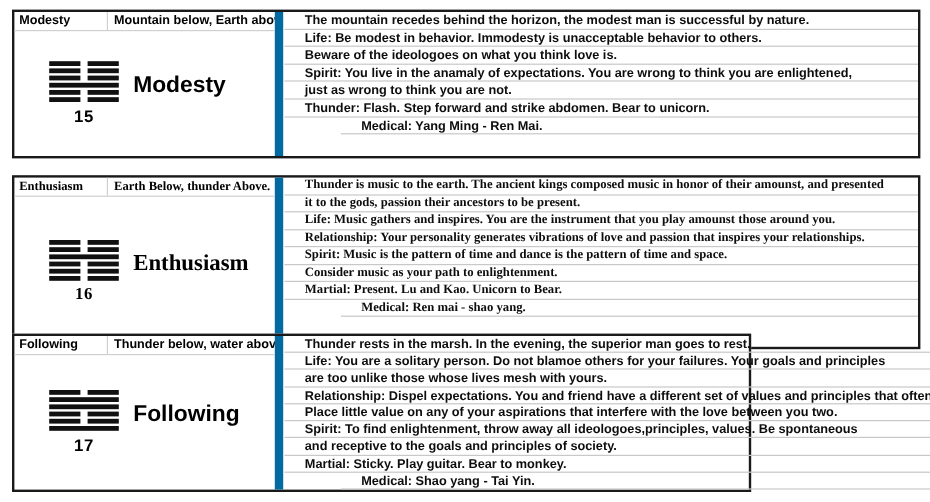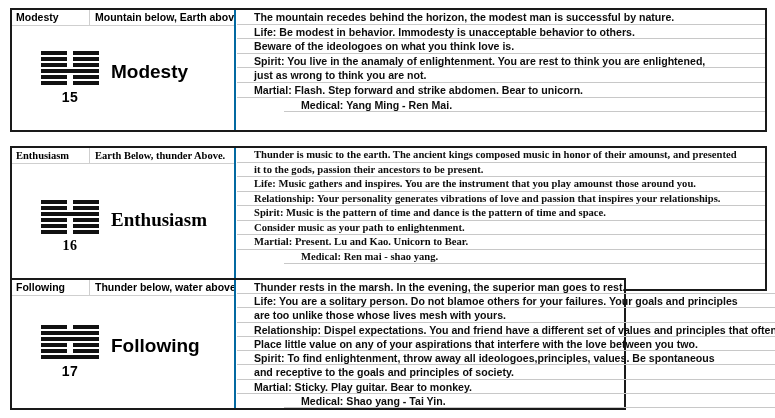--- a/index.html
+++ b/index.html
@@ -34,21 +34,21 @@
   #panel-modesty   { left: 10px; top: 8px;   width: 757px; height: 124px; }
   #panel-enthusiasm{ left: 10px; top: 146px; width: 757px; height: 145px; font-family: Liberation Serif, serif; }
   #panel-following { left: 10px; top: 278px; width: 616px; height: 132px; }
 
   
   .left-col {
     position: relative;
     box-sizing: border-box;
     width: 224px;
     flex: 0 0 224px;
-    border-right: 2px solid #0369a1;
+    border-right: 7px solid #0369a1;
   }
 
   .head-row {
     display: flex;
     flex-direction: row;
     height: 16px;
     border-bottom: 1px solid #cfcfcf;
     box-sizing: border-box;
   }
 
@@ -197,23 +197,23 @@
             </div>
           <div class="hex-number">15</div>
         </div>
         <div class="hex-title">Modesty</div>
       </div>
     </div>
     <div class="right-col">
         <div class="text-line">The mountain recedes behind the horizon, the modest man is successful by nature.</div>
         <div class="text-line">Life: Be modest in behavior. Immodesty is unacceptable behavior to others.</div>
         <div class="text-line">Beware of the ideologoes on what you think love is.</div>
-        <div class="text-line">Spirit: You live in the anamaly of enlightenment. You are rest to think you are enlightened,</div>
+        <div class="text-line">Spirit: You live in the anamaly of expectations. You are wrong to think you are enlightened,</div>
         <div class="text-line">just as wrong to think you are not.</div>
-        <div class="text-line">Martial: Flash. Step forward and strike abdomen. Bear to unicorn.</div>
+        <div class="text-line">Thunder: Flash. Step forward and strike abdomen. Bear to unicorn.</div>
         <div class="text-line">Medical: Yang Ming - Ren Mai.</div>
       </div>
   </div>
 
   <div class="panel" id="panel-enthusiasm">
     <div class="left-col">
       <div class="head-row">
         <div class="hex-name-cell">Enthusiasm</div>
         <div class="trigram-cell">Earth Below, thunder Above.</div>
       </div>

